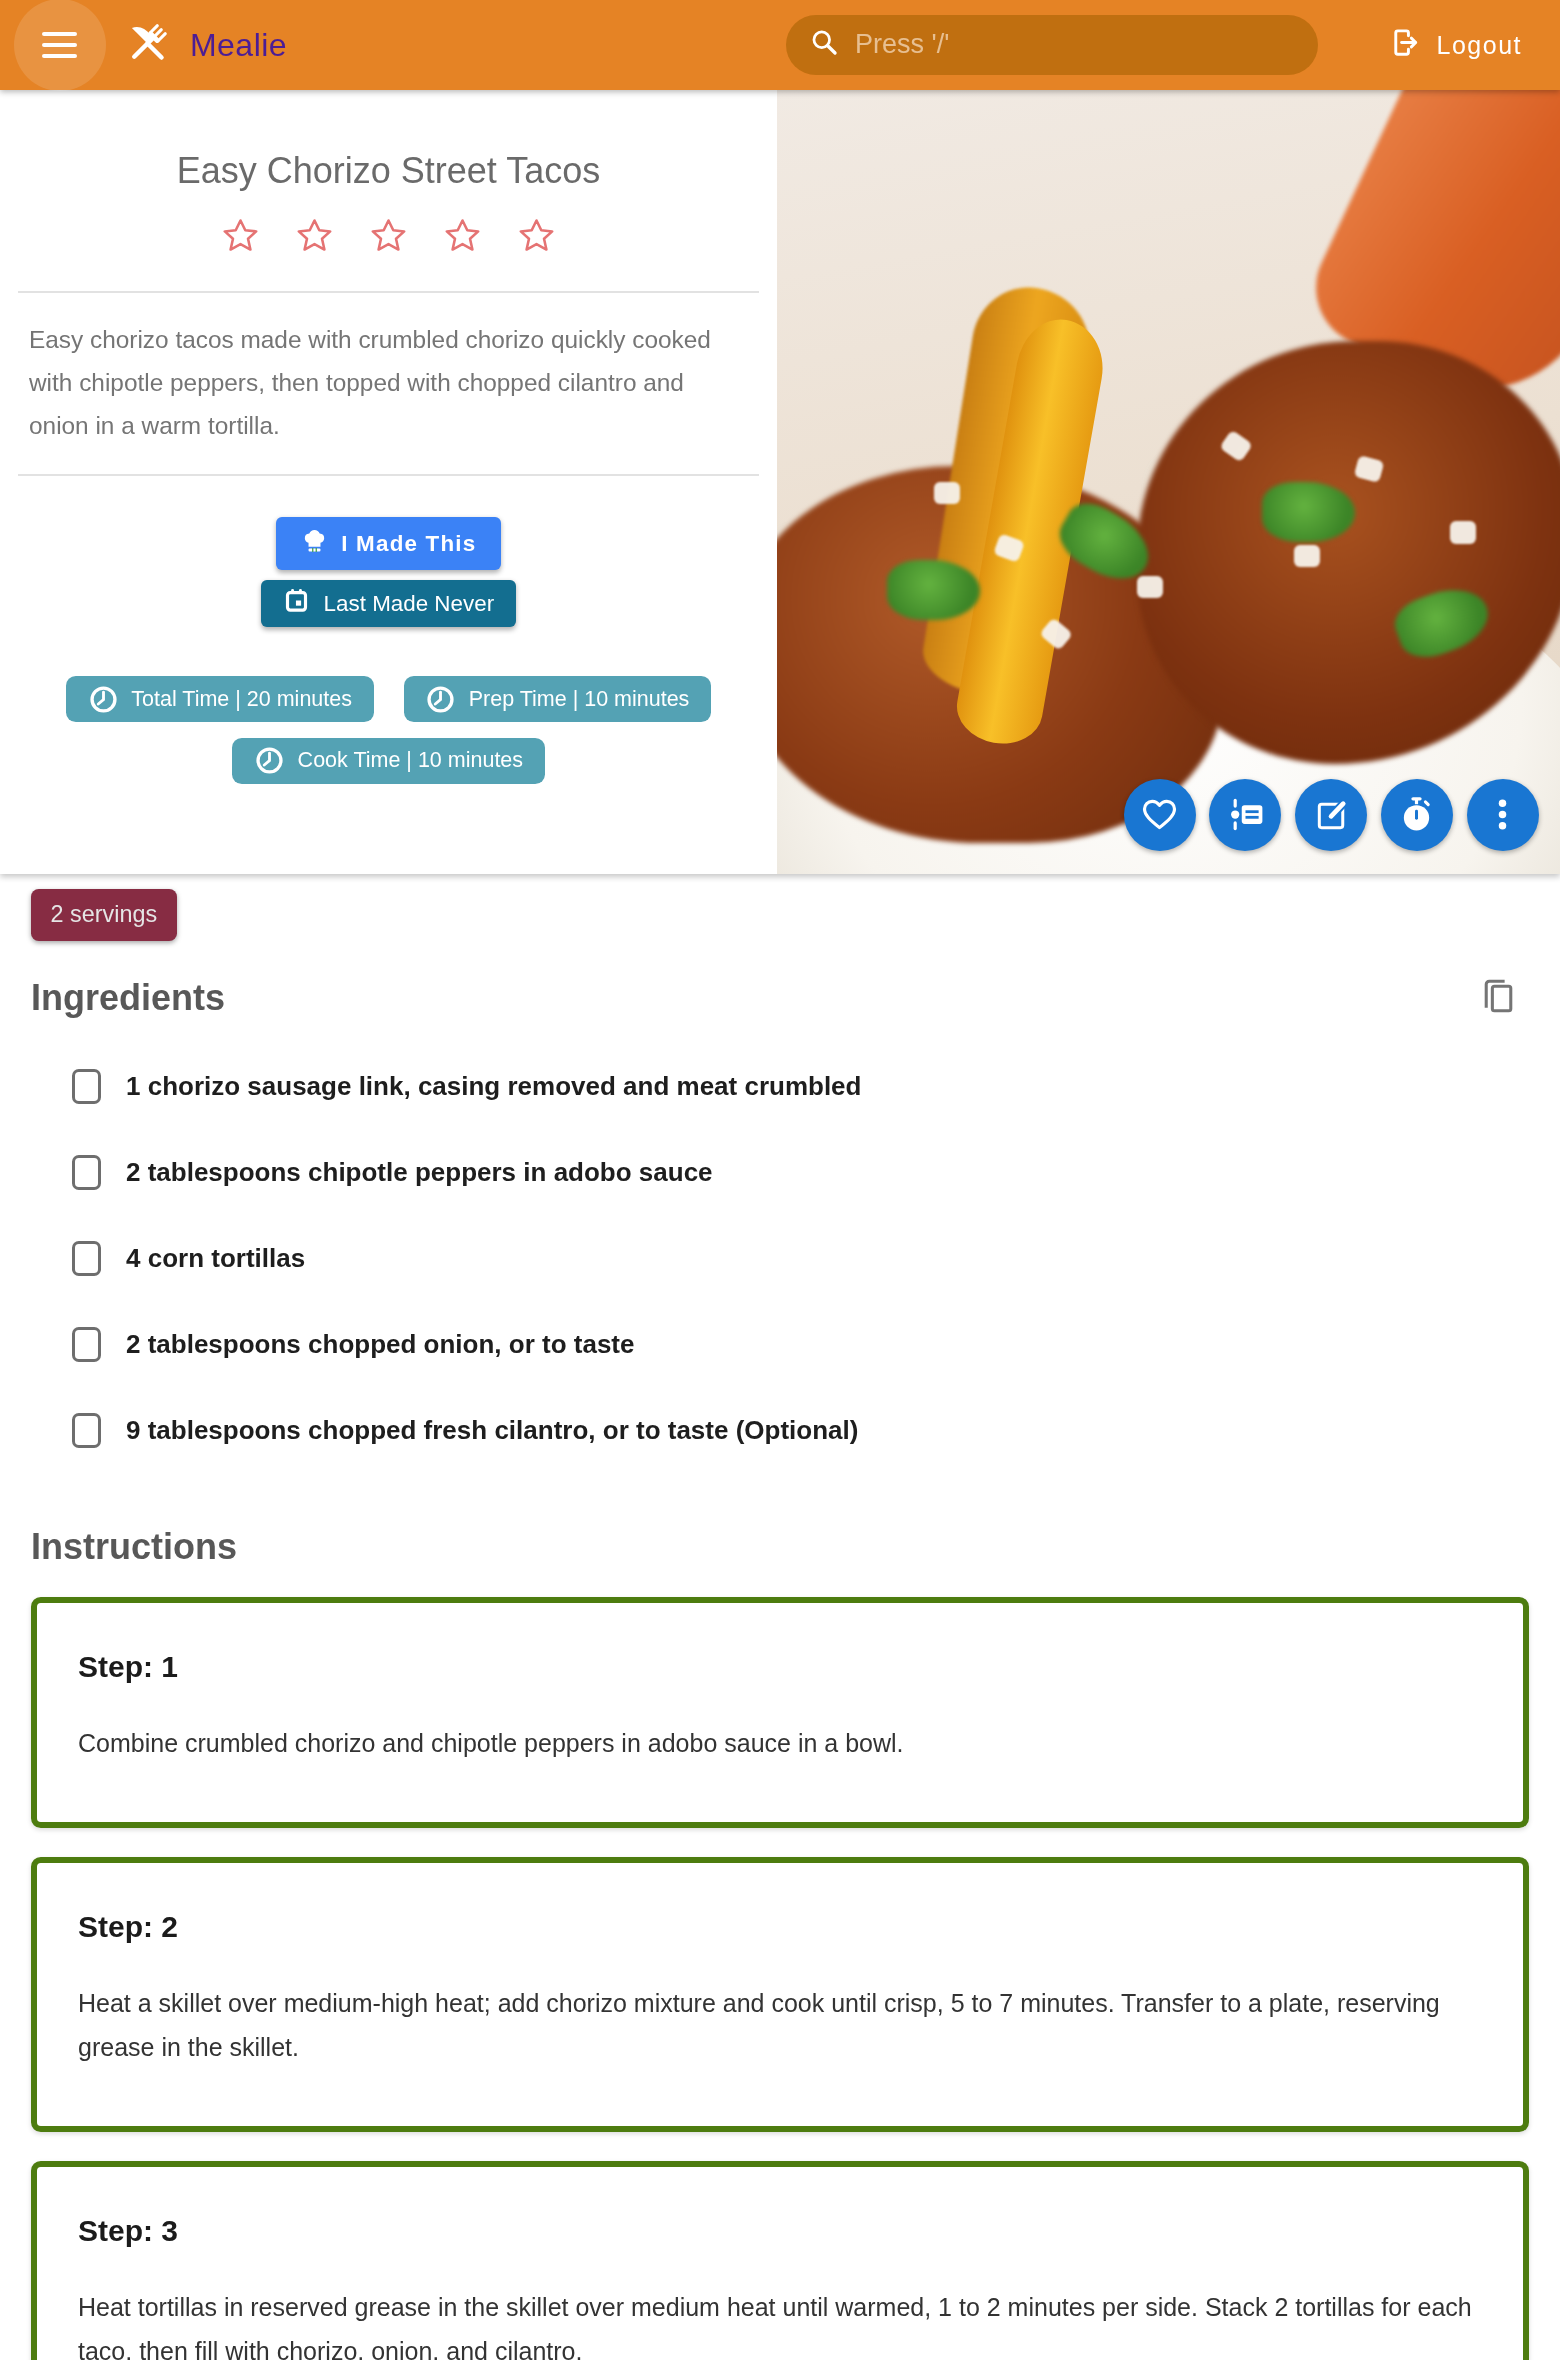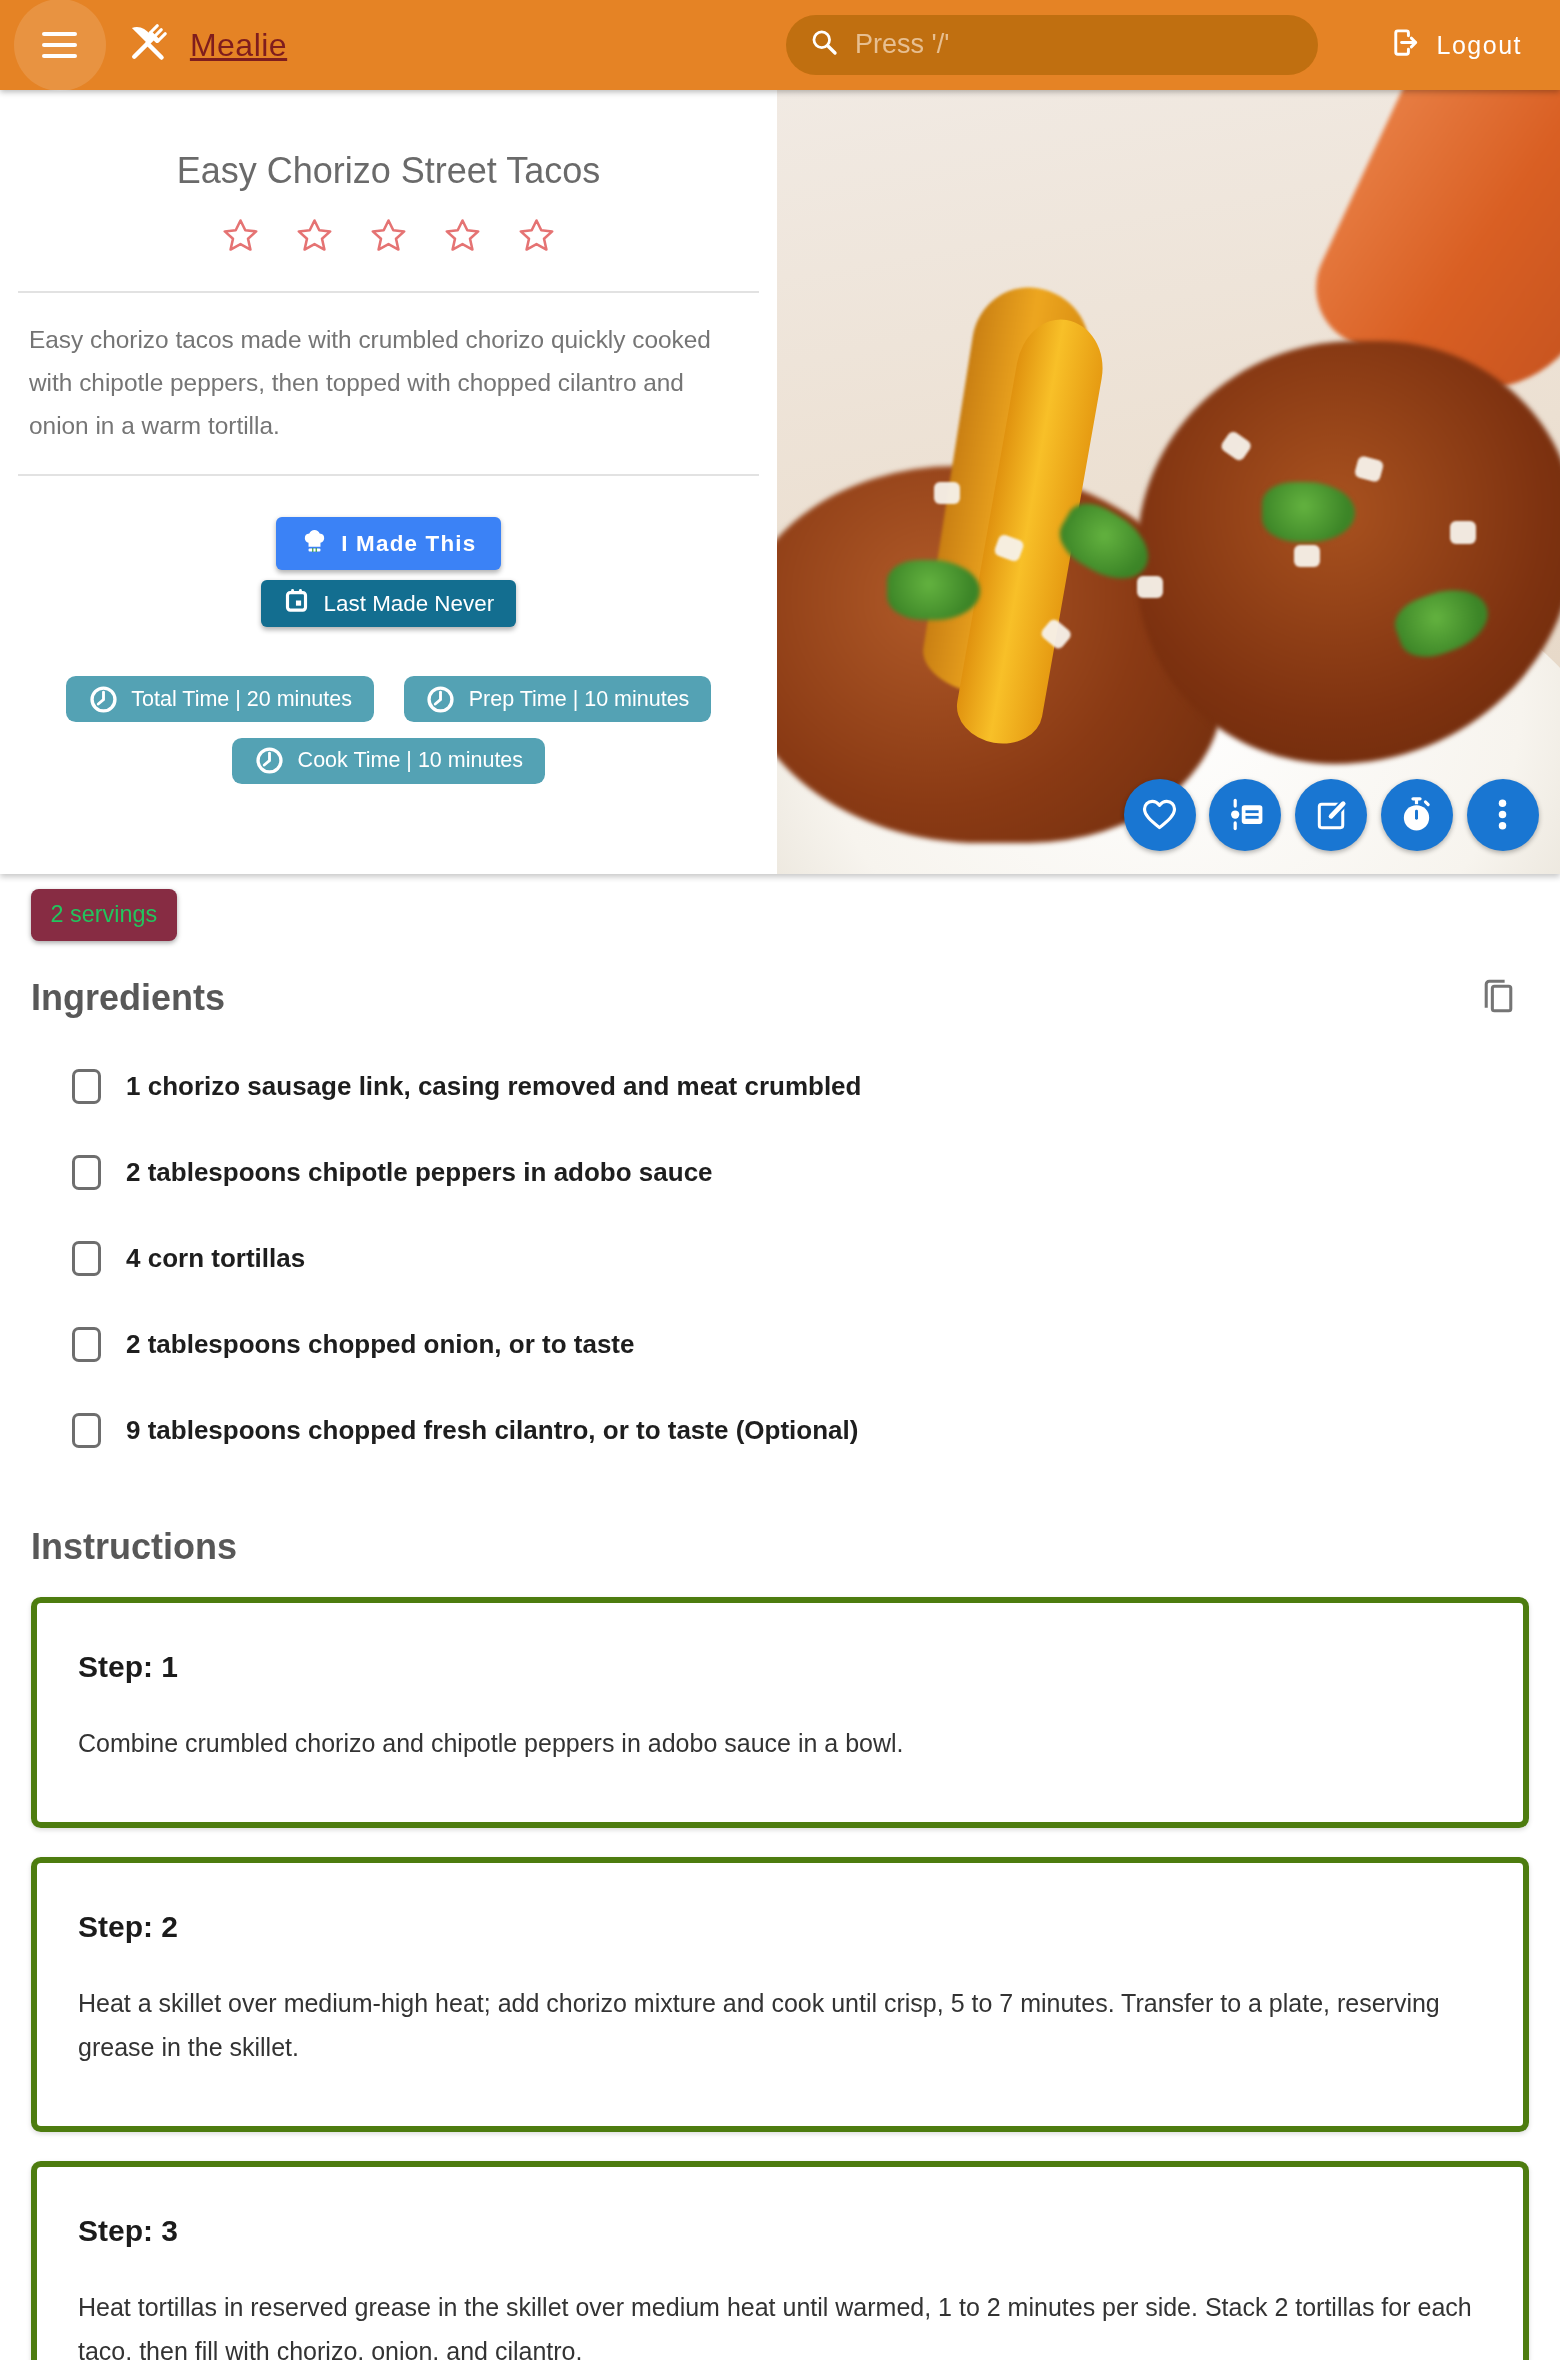--- a/index.html
+++ b/index.html
@@ -8,21 +8,21 @@
 
   
   .app-header { position: relative; height: 90px; background: #E58325;
     display: flex; align-items: center; padding: 0 21.5px; z-index: 10;
     box-shadow: 0 2px 5.9px rgba(0,0,0,.28); }
   .menu-btn { width: 92px; height: 92px; margin-left: -7.8px; border: none; cursor: pointer;
     border-radius: 50%; background: rgba(255,255,255,.13);
     display: flex; flex-direction: column; align-items: center; justify-content: center; gap: 6.8px; }
   .menu-btn i { display: block; width: 35px; height: 3.9px; background: #fff; border-radius: 2px; }
   .logo { margin-left: 15.6px; }
-  .app-title { margin-left: 15.6px; color: #7f1d1d; font-size: 32px; font-weight: 400; letter-spacing: 0.5px; text-decoration: underline; }
+  .app-title { margin-left: 15.6px; color: #4c1d95; font-size: 32px; font-weight: 400; letter-spacing: 0.5px; }
   .search-pill { position: absolute; left: 786px; top: 14.6px; width: 532px; height: 60px;
     border-radius: 30px; background: #C06F10; display: flex; align-items: center;
     padding: 0 21.5px; gap: 14.6px; cursor: text; }
   .search-pill .ph { font-size: 27px; color: rgba(255,240,224,.62); }
   .logout-btn { position: absolute; right: 38px; top: 0; height: 100%; display: flex;
     align-items: center; gap: 13.7px; background: none; border: none; cursor: pointer; }
   .logout-btn span { color: #fff; font-size: 25px; font-weight: 500; letter-spacing: 1.5px; }
 
   
   .recipe-top { position: relative; display: flex; height: 784px; background: #fff;
@@ -80,21 +80,21 @@
   .o5 { left: 66%; top: 58%; } .o6 { left: 74%; top: 47%; transform: rotate(15deg); }
   .o7 { left: 86%; top: 55%; } .o8 { left: 34%; top: 68%; transform: rotate(40deg); }
 
   .actions { position: absolute; right: 21.5px; bottom: 23.4px; display: flex; gap: 13.7px; }
   .act { width: 72px; height: 72px; border-radius: 50%; background: #1976D2; border: none;
     cursor: pointer; display: flex; align-items: center; justify-content: center;
     box-shadow: 0 2px 4.9px rgba(0,0,0,.3); }
 
   
   .content { padding: 0 31px; }
-  .servings-chip { display: inline-block; margin-top: 14.6px; background: #872C43; color: #22c55e;
+  .servings-chip { display: inline-block; margin-top: 14.6px; background: #872C43; color: #e5e5e5;
     font-size: 23.4px; padding: 12.7px 19.5px; border-radius: 7.8px; cursor: pointer;
     box-shadow: 0 2px 4.9px rgba(0,0,0,.35); }
   .section-head { display: flex; justify-content: space-between; align-items: center;
     margin-top: 33px; padding-right: 7.8px; }
   .section-title { font-size: 36px; font-weight: 700; color: #585858; }
   .copy-btn { background: none; border: none; cursor: pointer; }
   .ingredient-list { list-style: none; margin-top: 21.5px; padding-left: 41px; }
   .ingredient-list li { display: flex; align-items: center; gap: 25px; height: 86px; cursor: pointer; }
   .checkbox { width: 29px; height: 35px; border: 3.4px solid #6e6e6e; border-radius: 6.8px;
     flex: 0 0 auto; }

